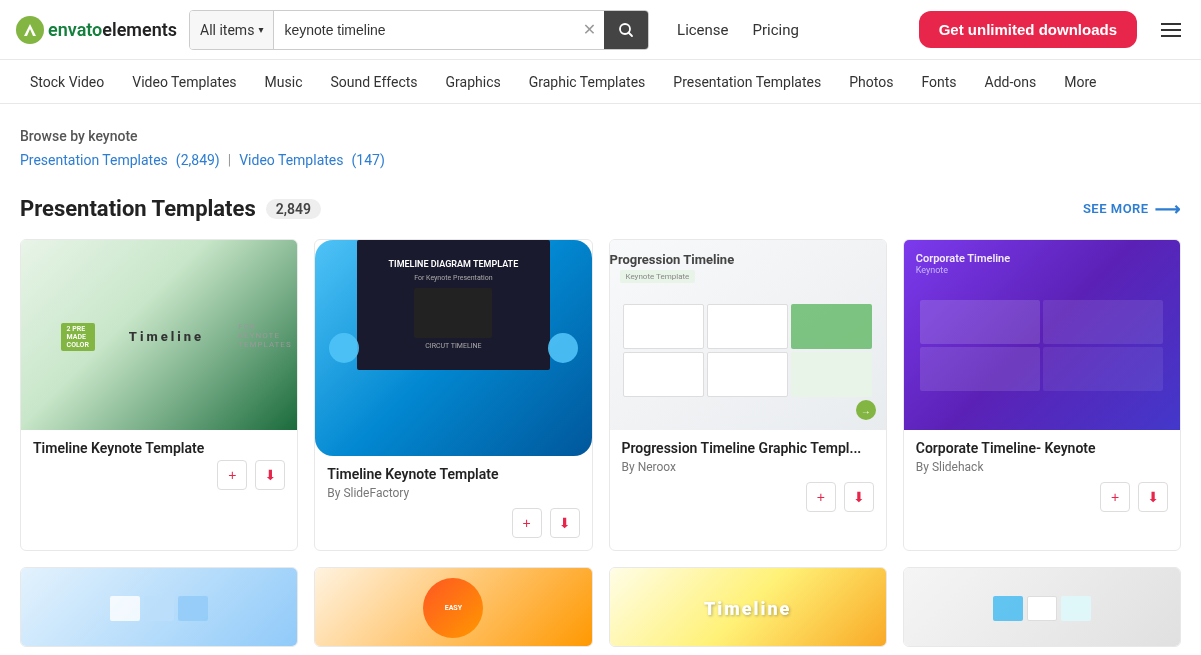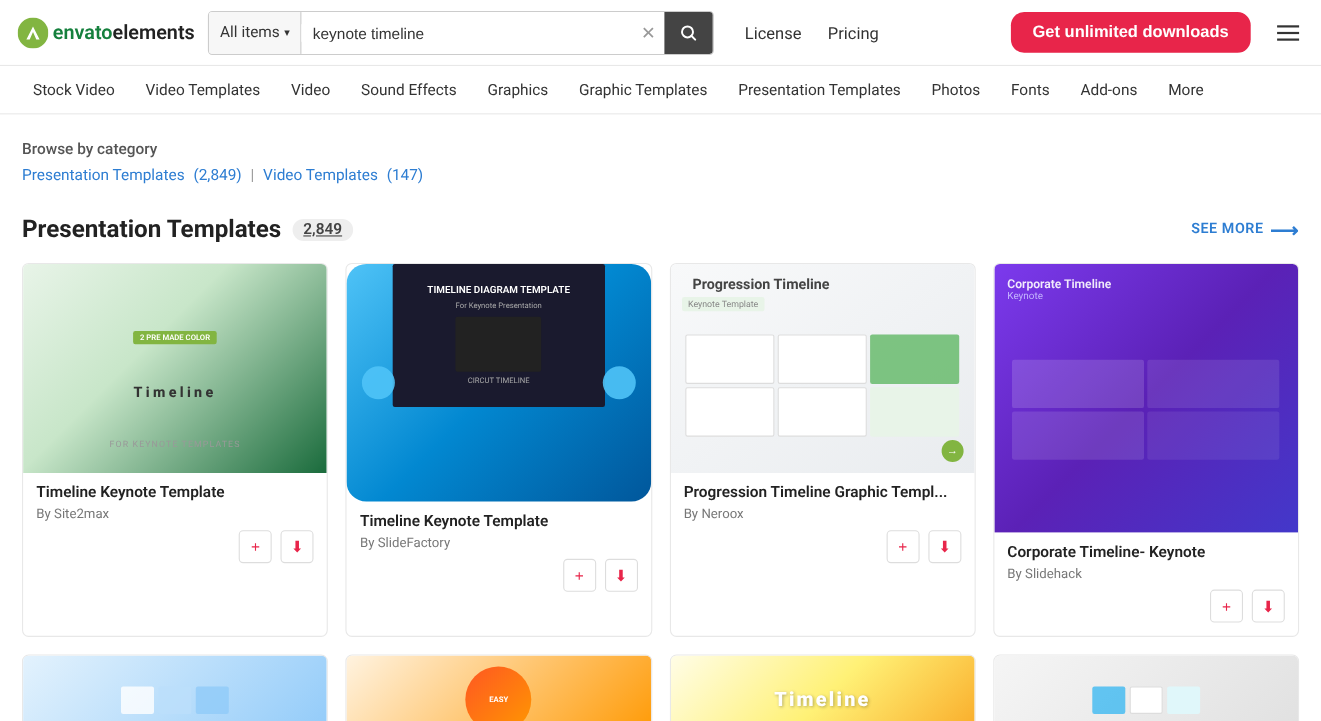--- a/index.html
+++ b/index.html
@@ -179,21 +179,20 @@
       align-items: center;
       gap: 10px;
     }
     .section-count {
       background: #eee;
       border-radius: 12px;
       padding: 2px 10px;
       font-size: 14px;
       font-weight: 600;
       color: #444;
-      text-decoration: underline;
     }
     .see-more {
       display: flex;
       align-items: center;
       gap: 6px;
       color: #2d7dd2;
       font-size: 13px;
       font-weight: 600;
       text-decoration: none;
       cursor: pointer;
@@ -257,21 +256,21 @@
       height: 190px;
       position: relative;
       overflow: hidden;
       display: flex;
       align-items: center;
       justify-content: center;
     }
 
     .thumb-4 {
       background: linear-gradient(135deg, #7c3aed 0%, #5b21b6 50%, #4338ca 100%);
-      height: 244px;
+      height: 190px;
       position: relative;
       overflow: hidden;
       display: flex;
       align-items: center;
       justify-content: center;
     }
 
     .card-info {
       padding: 10px 12px 12px;
     }
@@ -351,34 +350,34 @@
   <div class="hamburger">
     <span></span>
     <span></span>
     <span></span>
   </div>
 </div>
 
 <nav class="cat-nav">
   <a class="cat-nav-item">Stock Video</a>
   <a class="cat-nav-item">Video Templates</a>
-  <a class="cat-nav-item">Video</a>
+  <a class="cat-nav-item">Music</a>
   <a class="cat-nav-item">Sound Effects</a>
   <a class="cat-nav-item">Graphics</a>
   <a class="cat-nav-item">Graphic Templates</a>
   <a class="cat-nav-item">Presentation Templates</a>
   <a class="cat-nav-item">Photos</a>
   <a class="cat-nav-item">Fonts</a>
   <a class="cat-nav-item">Add-ons</a>
   <a class="cat-nav-item">More</a>
 </nav>
 
 <div class="main">
 
-  <div class="browse-label">Browse by category</div>
+  <div class="browse-label">Browse by keynote</div>
   <div class="category-filters">
     <a class="cat-filter-link">Presentation Templates</a>
     <span class="cat-filter-count">(2,849)</span>
     <span class="cat-separator">|</span>
     <a class="cat-filter-link">Video Templates</a>
     <span class="cat-filter-count">(147)</span>
   </div>
 
   <div class="section-header">
     <div class="section-title">
@@ -389,38 +388,37 @@
       <span>SEE MORE</span>
       <span class="see-more-arrow">⟶</span>
     </a>
   </div>
 
   <div class="cards-grid">
 
     <div class="card">
       <div class="thumb-1">
 
-        <div style="position:relative;width:85%;height:70%;display:flex;flex-direction:column;align-items:center;justify-content:center;gap:34px;">
+        <div style="position:relative;width:85%;height:70%;display:flex;flex-direction:row;align-items:center;justify-content:center;gap:34px;">
           <div style="width:90%;height:80%;background:linear-gradient(160deg,#f5f5f5,#ddd);border-radius:4px;display:flex;align-items:center;justify-content:center;overflow:hidden;">
             <div style="display:flex;gap:2px;flex-wrap:wrap;width:80%;justify-content:center;">
               <div style="width:16px;height:10px;background:#82b541;border-radius:1px;"></div>
               <div style="width:16px;height:10px;background:#aaa;border-radius:1px;"></div>
               <div style="width:16px;height:10px;background:#ccc;border-radius:1px;"></div>
               <div style="width:16px;height:10px;background:#4a86c8;border-radius:1px;"></div>
               <div style="width:16px;height:10px;background:#ddd;border-radius:1px;"></div>
             </div>
           </div>
           <div style="margin-top:4px;background:#82b541;color:#fff;font-size:7px;padding:2px 6px;border-radius:2px;font-weight:600;">2 PRE MADE COLOR</div>
           <div style="margin-top:3px;font-size:13px;font-weight:800;color:#333;letter-spacing:3px;">Timeline</div>
           <div style="font-size:8px;color:#999;letter-spacing:1px;">FOR KEYNOTE TEMPLATES</div>
         </div>
       </div>
       <div class="card-info">
         <div class="card-title">Timeline Keynote Template</div>
-        <div class="card-author">By Site2max</div>
         <div class="card-actions">
           <button class="card-action-btn" style="color:#e8254a;">+</button>
           <button class="card-action-btn" style="color:#e8254a;">⬇</button>
         </div>
       </div>
     </div>
 
     <div class="card">
       <div class="thumb-2">
         <div style="position:absolute;left:14px;top:50%;transform:translateY(-50%);width:30px;height:30px;border-radius:50%;background:#4fc3f7;opacity:0.9;"></div>
@@ -439,21 +437,21 @@
         <div class="card-author">By SlideFactory</div>
         <div class="card-actions">
           <button class="card-action-btn">+</button>
           <button class="card-action-btn">⬇</button>
         </div>
       </div>
     </div>
 
     <div class="card">
       <div class="thumb-3">
-        <div style="position:absolute;top:12px;left:20px;font-size:13px;font-weight:700;color:#444;">Progression Timeline</div>
+        <div style="position:absolute;top:12px;left:0;font-size:13px;font-weight:700;color:#444;">Progression Timeline</div>
         <div style="position:absolute;top:30px;left:10px;font-size:8px;color:#888;background:#e8f4e8;padding:2px 6px;border-radius:2px;">Keynote Template</div>
         <div style="display:flex;flex-wrap:wrap;gap:3px;width:90%;margin-top:30px;">
           <div style="flex:1 1 28%;height:45px;background:#fff;border:1px solid #ddd;border-radius:2px;"></div>
           <div style="flex:1 1 28%;height:45px;background:#fff;border:1px solid #ddd;border-radius:2px;"></div>
           <div style="flex:1 1 28%;height:45px;background:#4caf50;border-radius:2px;opacity:0.7;"></div>
           <div style="flex:1 1 28%;height:45px;background:#fff;border:1px solid #ddd;border-radius:2px;"></div>
           <div style="flex:1 1 28%;height:45px;background:#fff;border:1px solid #ddd;border-radius:2px;"></div>
           <div style="flex:1 1 28%;height:45px;background:#e8f4e8;border-radius:2px;"></div>
         </div>
         <div style="position:absolute;bottom:10px;right:10px;width:20px;height:20px;background:#82b541;border-radius:50%;display:flex;align-items:center;justify-content:center;color:#fff;font-size:10px;">→</div>

